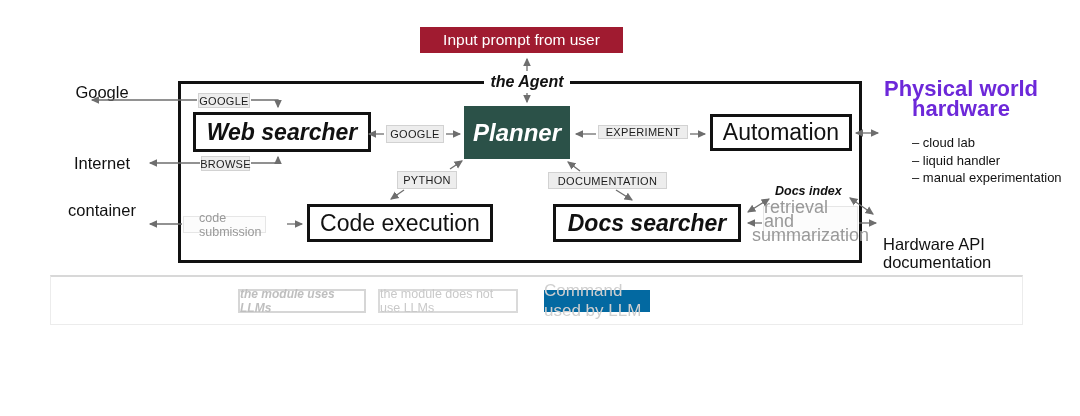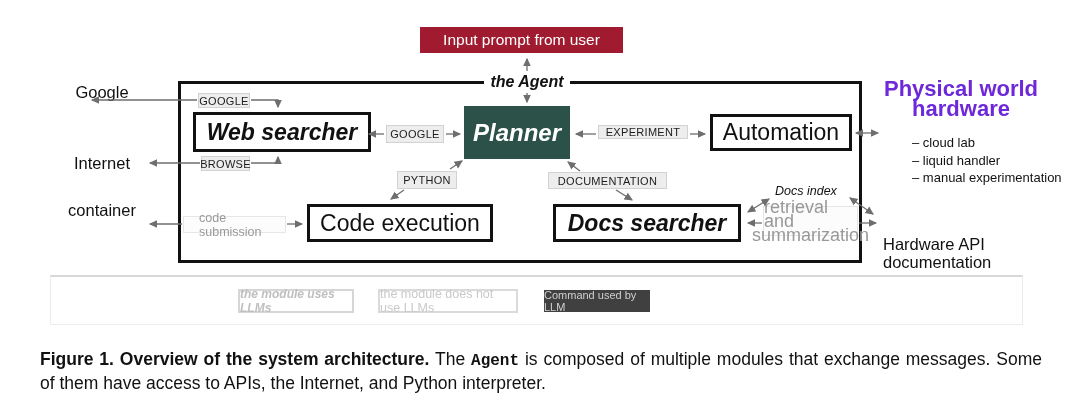--- a/index.html
+++ b/index.html
@@ -29,40 +29,40 @@
 
   
   .cmd{position:absolute;background:#ededed;border:1px solid #d2d2d2;box-sizing:border-box;
        color:#1c1c1c;font-size:11px;letter-spacing:.3px;
        display:flex;align-items:center;justify-content:center;z-index:4;}
 
   
   .graychip{position:absolute;background:#fcfcfc;border:1px solid #e6e6e6;box-sizing:border-box;
             color:#999;display:flex;flex-direction:column;align-items:center;justify-content:center;
             z-index:4;}
-  .docs-index{position:absolute;color:#111;font-weight:400;font-style:italic;font-size:12.5px;z-index:4;}
+  .docs-index{position:absolute;color:#111;font-weight:700;font-style:italic;font-size:12.5px;z-index:4;}
 
   
   .ext{position:absolute;color:#111;font-size:16.5px;line-height:18px;text-align:center;}
   .ext.left{width:100px;}
   .ext.right-align-left{text-align:left;}
   .phys-title{position:absolute;left:884px;top:79px;font-size:22px;font-weight:700;
               line-height:20px;color:#6d28d9;text-align:center;}
   .hw-list{position:absolute;left:884px;top:134px;font-size:13px;line-height:17.5px;color:#111;text-align:left;margin-left:28px;}
 
   
   .legend-strip{position:absolute;left:50px;top:275px;width:973px;height:50px;
                 background:#fff;border:1px solid #ececec;border-top:2px solid #d8d8d8;box-sizing:border-box;}
   .legend-item{position:absolute;display:flex;align-items:center;justify-content:center;box-sizing:border-box;}
-  .legend-uses{left:187px;top:12px;width:116px;height:24px;border:2px solid #d6d6d6;
+  .legend-uses{left:187px;top:12px;width:128px;height:24px;border:2px solid #d6d6d6;
                color:#bfbfbf;font-weight:700;font-style:italic;font-size:12px;}
   .legend-notuses{left:327px;top:12px;width:140px;height:24px;border:2px solid #dadada;
                   color:#c9c9c9;font-size:12.5px;}
-  .legend-cmd{left:493px;top:13px;width:106px;height:22px;background:#404040;
-              color:#cfcfcf;font-size:11px;}
+  .legend-cmd{left:493px;top:13px;width:106px;height:22px;background:#0369a1;
+              color:#cfcfcf;font-size:17px;}
 
   
   .caption{position:absolute;left:40px;top:349px;width:1002px;font-size:17.5px;
            line-height:21.5px;color:#111;text-align:justify;}
   .caption .fig-bold{font-weight:700;}
   .caption .mono{font-family:"Liberation Mono",monospace;font-weight:700;font-size:16px;}
 
   svg.arrows{position:absolute;left:0;top:0;z-index:6;pointer-events:none;}
 </style>
 </head>
@@ -84,21 +84,21 @@
   <div class="module" style="left:307px;top:204px;width:186px;height:38px;">Code execution</div>
   <div class="module llm" style="left:553px;top:204px;width:188px;height:38px;">Docs searcher</div>
 
   <div class="cmd" style="left:198px;top:93px;width:52px;height:15px;">GOOGLE</div>
   <div class="cmd" style="left:201px;top:156px;width:49px;height:15px;">BROWSE</div>
   <div class="cmd" style="left:386px;top:125px;width:58px;height:18px;">GOOGLE</div>
   <div class="cmd" style="left:598px;top:125px;width:90px;height:14px;">EXPERIMENT</div>
   <div class="cmd" style="left:397px;top:171px;width:60px;height:18px;">PYTHON</div>
   <div class="cmd" style="left:548px;top:172px;width:119px;height:17px;">DOCUMENTATION</div>
 
-  <div class="graychip" style="left:183px;top:216px;width:103px;height:17px;font-size:12.5px;padding-left:15px;">code submission</div>
+  <div class="graychip" style="left:183px;top:216px;width:83px;height:17px;font-size:12.5px;padding-left:15px;">code submission</div>
   <div class="graychip" style="left:763px;top:206px;width:95px;height:30px;font-size:18px;line-height:14px;">
     <span>retrieval and</span>
     <span>summarization</span>
   </div>
   <div class="docs-index" style="left:775px;top:184px;">Docs index</div>
 
   <div class="ext left" style="left:52px;top:83px;">
     <div>Google</div>
   </div>
   <div class="ext left" style="left:52px;top:154px;">
@@ -121,21 +121,20 @@
     <div>Hardware API</div>
     <div>documentation</div>
   </div>
 
   <div class="legend-strip">
     <div class="legend-item legend-uses">the module uses LLMs</div>
     <div class="legend-item legend-notuses">the module does not use LLMs</div>
     <div class="legend-item legend-cmd">Command used by LLM</div>
   </div>
 
-  <div class="caption"><span class="fig-bold">Figure 1. Overview of the system architecture.</span><span> The </span><span class="mono">Agent</span><span> is composed of multiple modules that exchange messages. Some of them have access to APIs, the Internet, and Python interpreter.</span></div>
 
   <svg class="arrows" width="1080" height="416" viewBox="0 0 1080 416">
     <defs>
       <marker id="arr" viewBox="0 0 8 8" refX="6.5" refY="4" markerWidth="7" markerHeight="7" orient="auto-start-reverse">
         <path d="M0,0.5 L7.5,4 L0,7.5 z" fill="#6e6e6e"></path>
       </marker>
     </defs>
     <g stroke="#6e6e6e" stroke-width="1.3" fill="none">
 
       <path d="M527 71 V59" marker-end="url(#arr)"></path>

